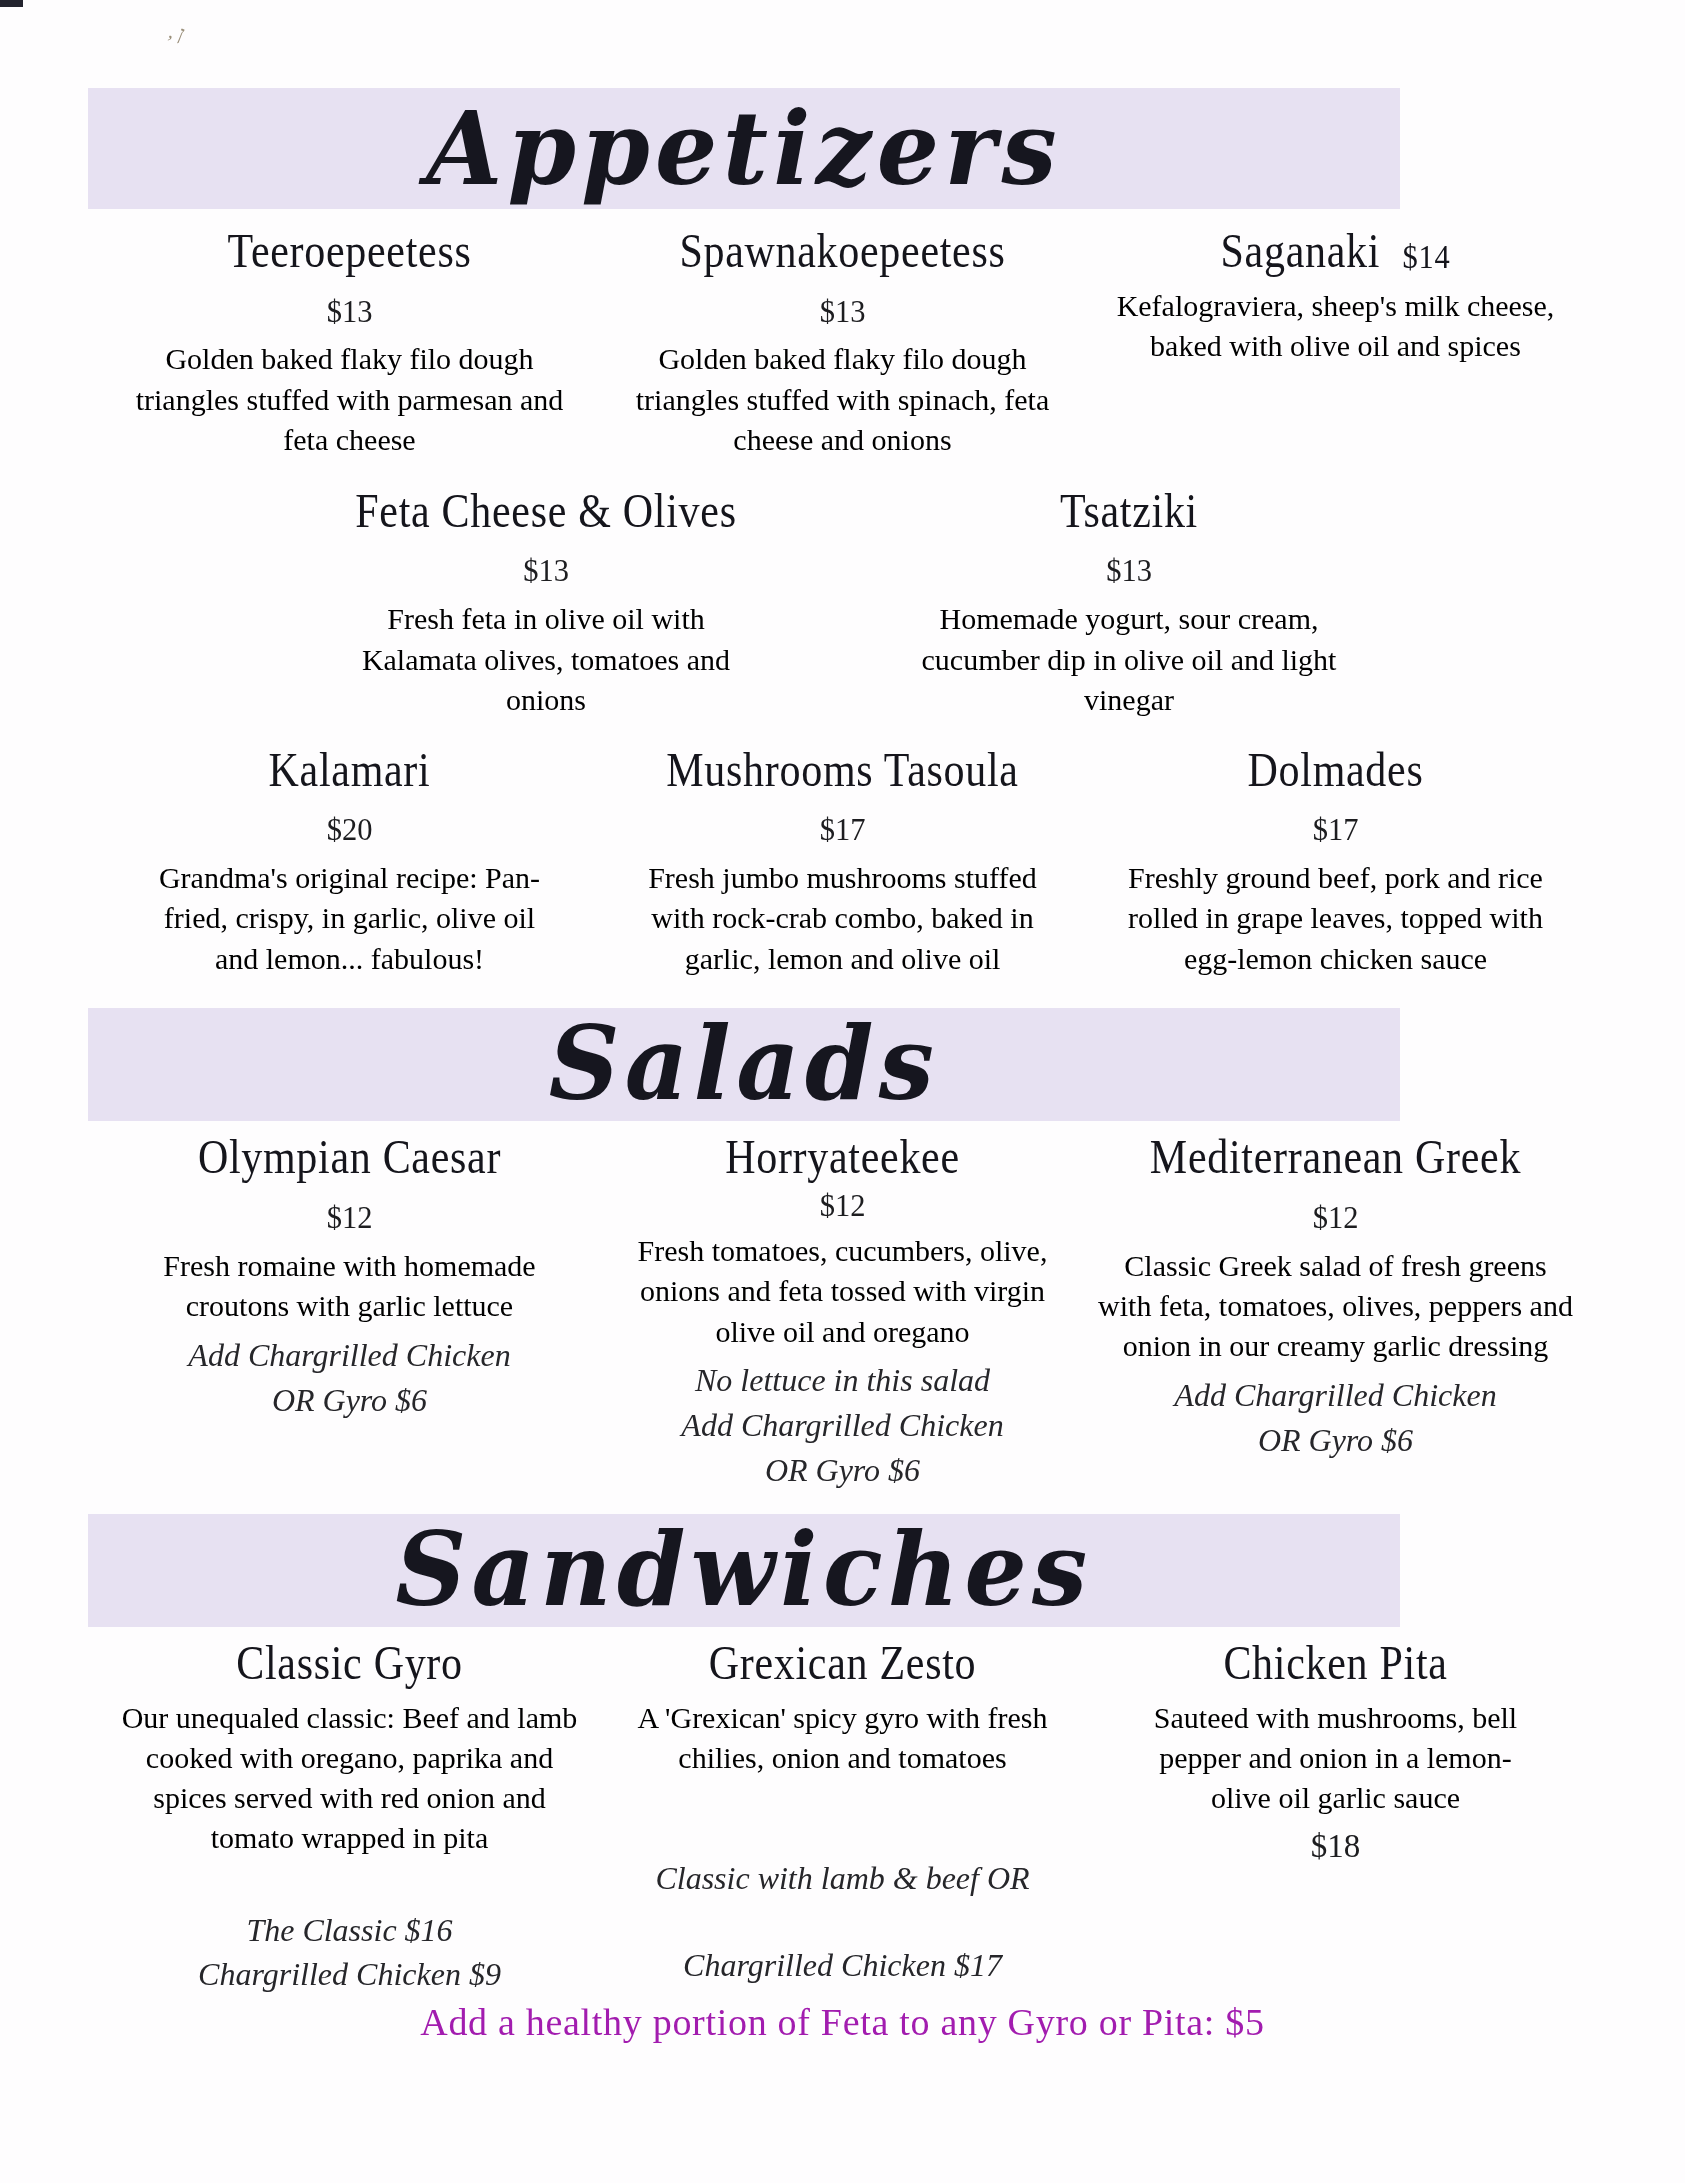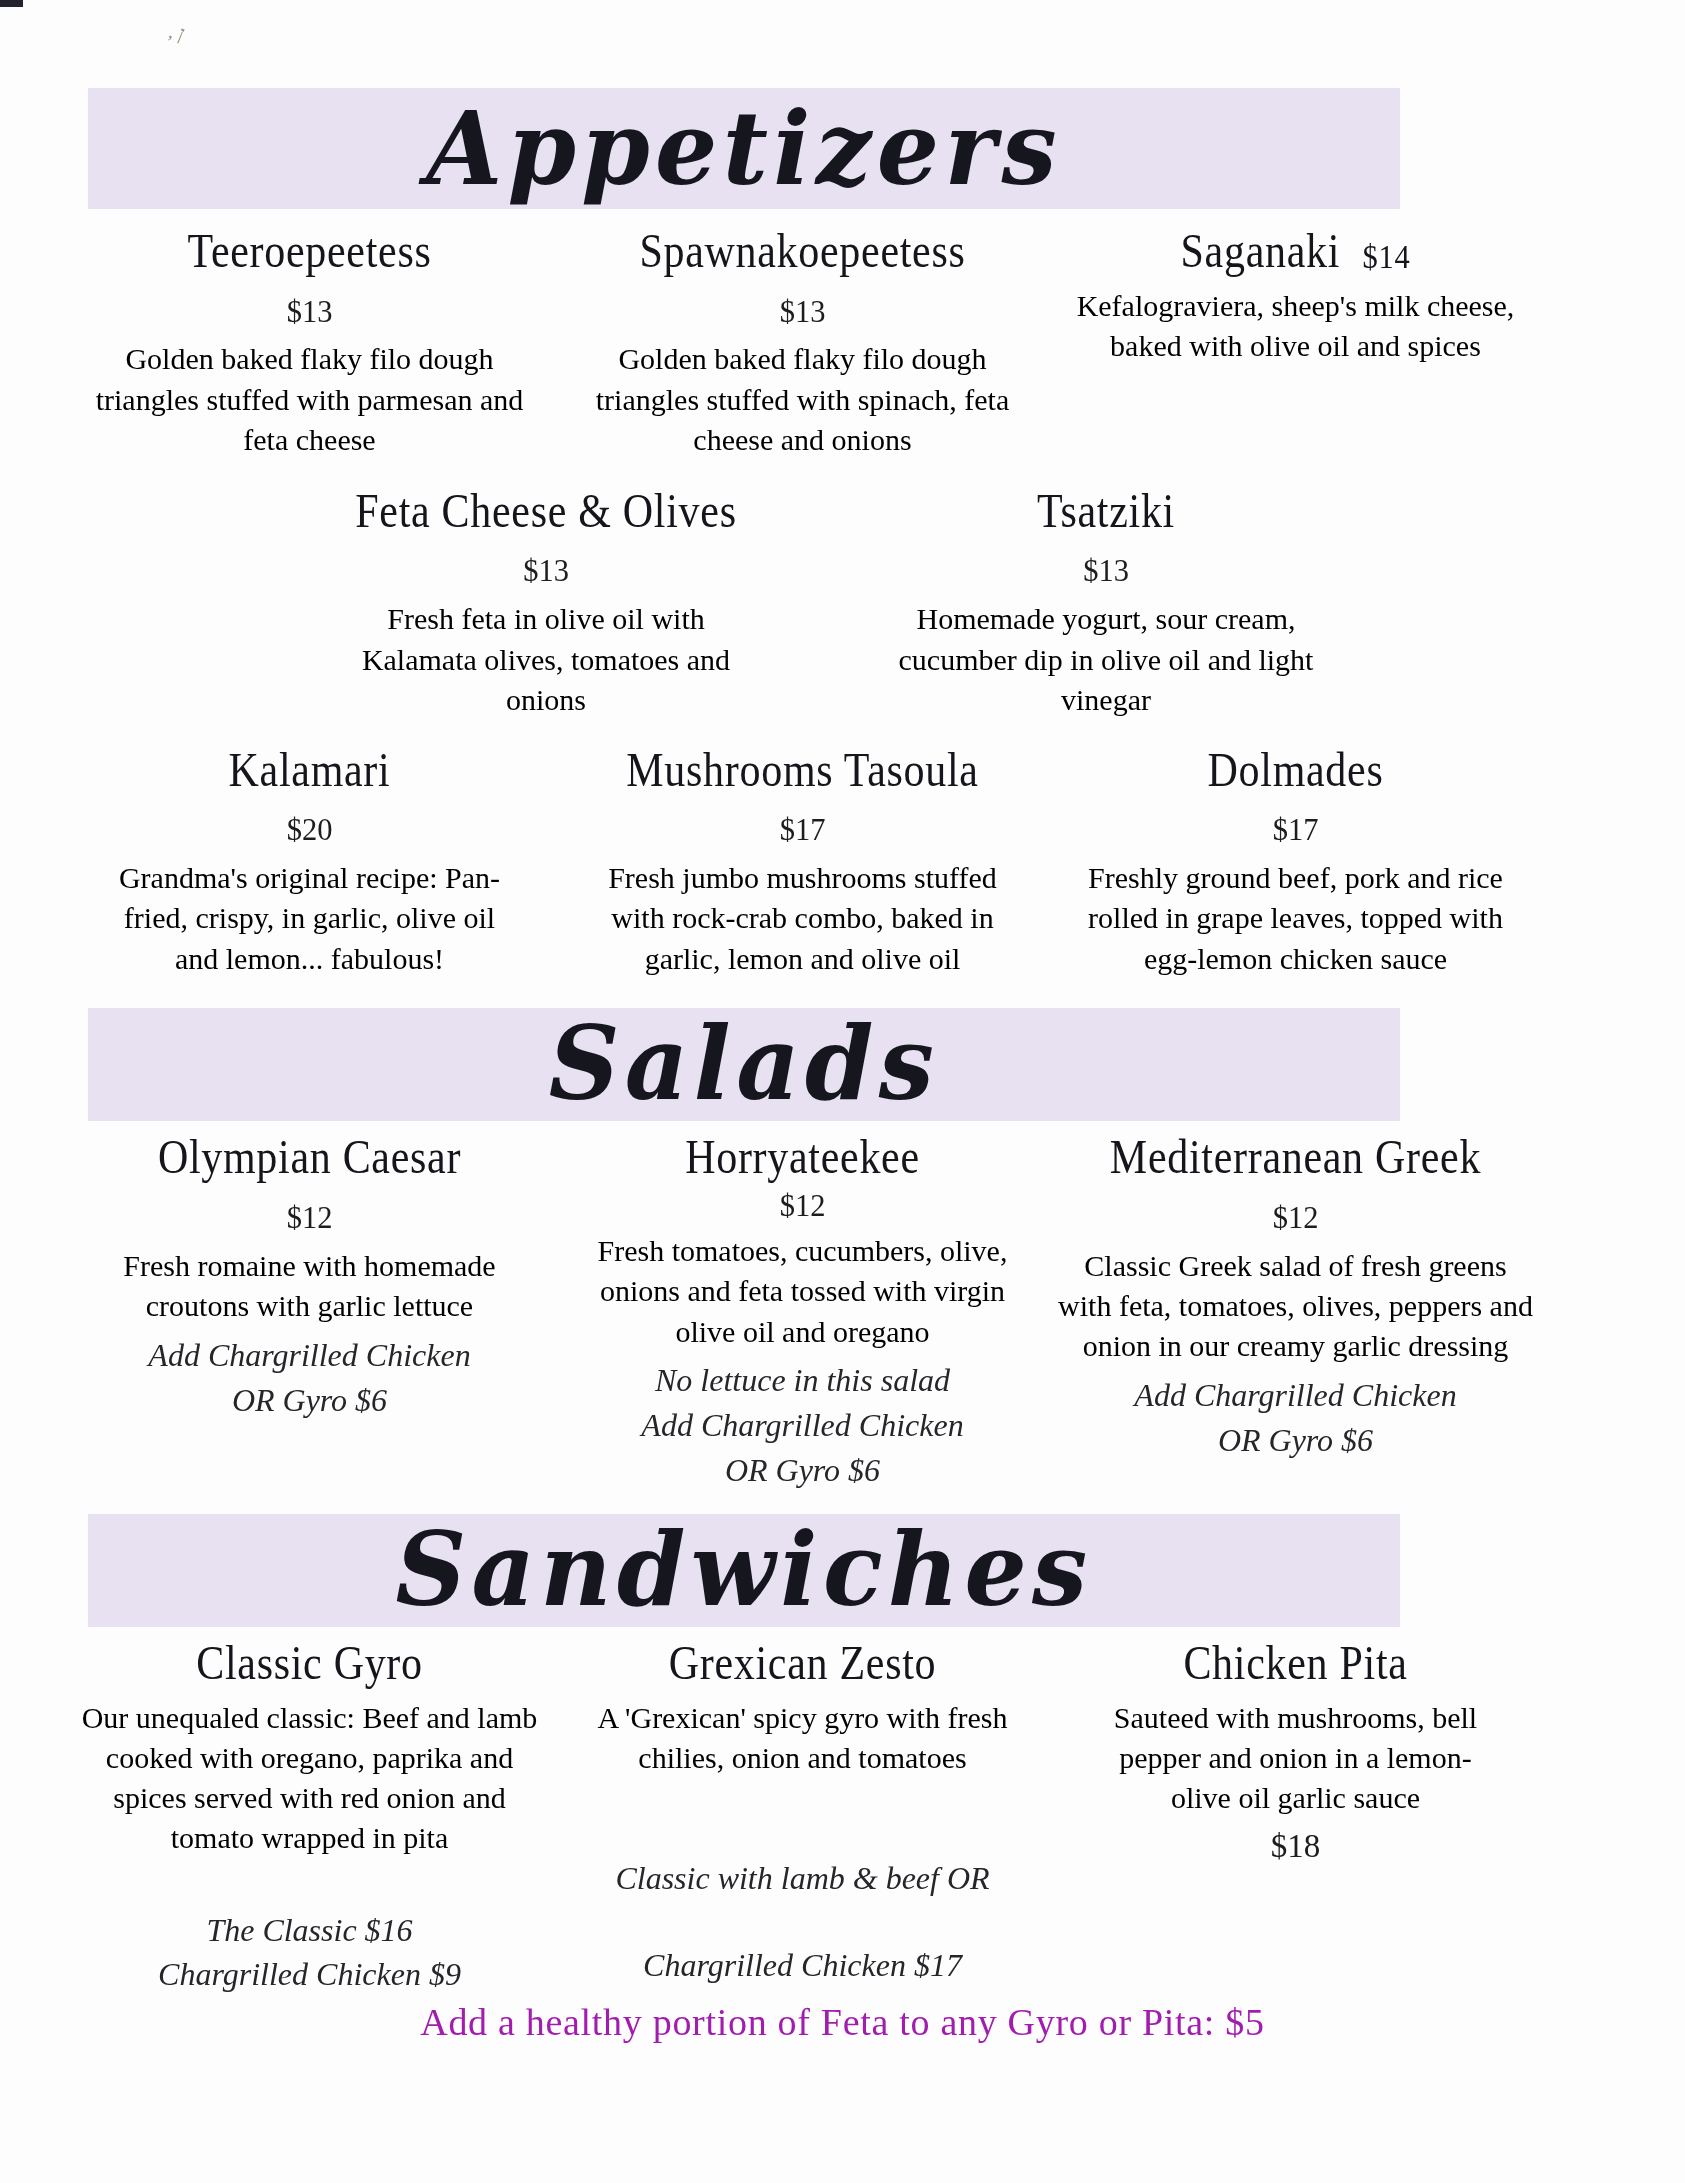--- a/index.html
+++ b/index.html
@@ -37,25 +37,25 @@
     font-family:"DejaVu Serif", serif;
     font-style:italic;font-weight:bold;
     font-size:98px;line-height:1;
     letter-spacing:5.3px;
     color:#16161f;
     transform:scaleY(1.04);
   }
   .menu-row{display:grid;}
   .cols-3{
     grid-template-columns:493px 493px 493px;
-    padding-left:63px;padding-right:83px;
+    padding-left:103px;padding-right:83px;
   }
   .cols-2{
     grid-template-columns:560px 560px;
-    padding-left:266px;padding-right:298px;
+    padding-left:266px;padding-right:298px;gap:23px;
   }
   .item{text-align:center;padding:0 6.6px;}
   .item-name{
     font-size:42px;line-height:1.25;
     letter-spacing:0.7px;
     margin-bottom:4px;
     color:#15151c;
   }
   .item-name .stretch{
     display:inline-block;

